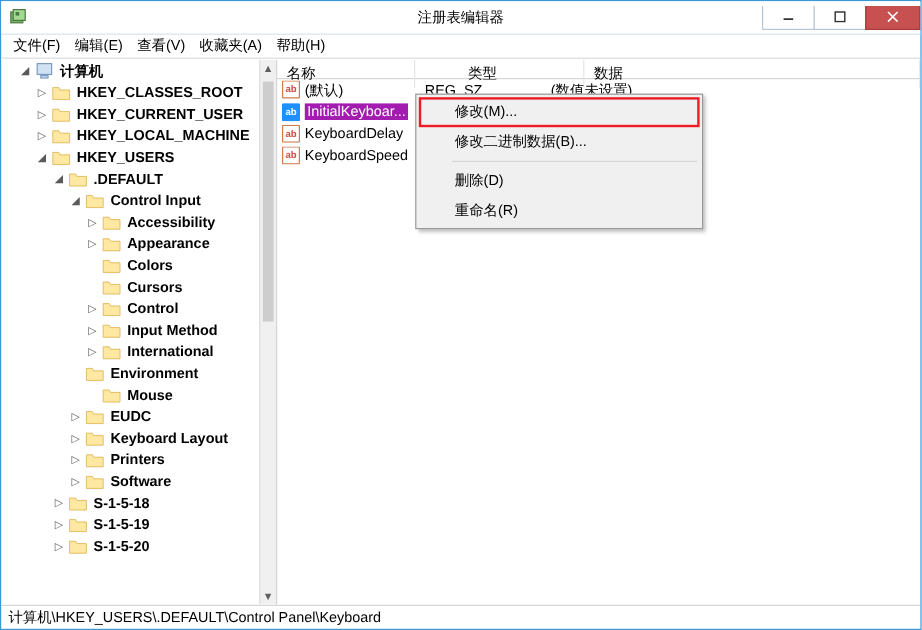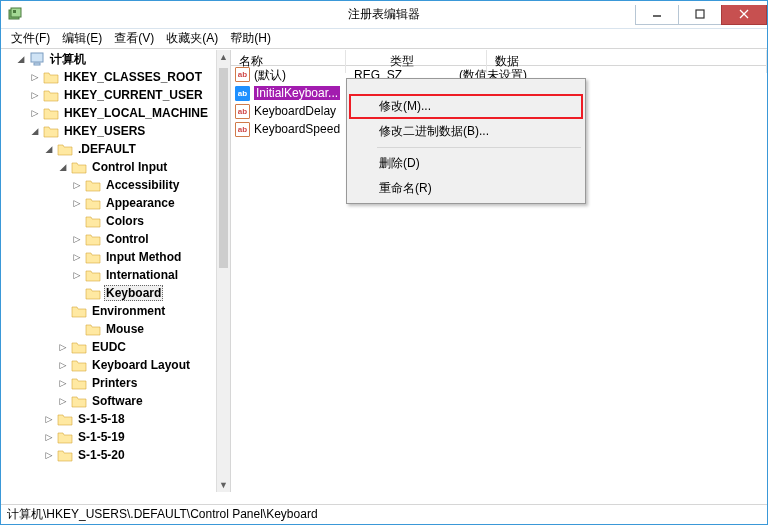--- a/index.html
+++ b/index.html
@@ -47,25 +47,25 @@
   .row .c1 { width: 115px; padding-left: 4px; display:flex; align-items:flex-start; overflow:hidden; white-space:nowrap; }
   .row .c2 { width: 105px; padding-left: 8px; }
   .row .c3 { flex: 1; padding-left: 8px; }
   .row .vicon { width: 15px; height: 15px; margin-right: 4px; flex-shrink:0;}
   .row.sel .name { background: #a21caf; color: #fff; padding: 0 2px; }
   .row .name { overflow: hidden; text-overflow: ellipsis; }
 
   
   .ctx { position: absolute; left: 115px; top: 28px; width: 240px; background: #f0f0f0; border: 1px solid #999; box-shadow: 2px 2px 3px rgba(0,0,0,0.25); padding: 2px; }
   .ctx .itm { padding: 4px 8px 4px 30px; position: relative; }
-  .ctx .itm.hi { border: 2px solid #ee1c25; padding: 2px 6px 2px 28px; margin-top: 13px; }
+  .ctx .itm.hi { border: 2px solid #ee1c25; padding: 2px 6px 2px 28px; }
   .ctx .sep { height: 1px; background: #d6d6d6; margin: 3px 2px 3px 28px; }
 
   
-  .status { height: 20px; border-top: 1px solid #d6d6d6; padding: 2px 6px; display:flex; align-items:center;margin-top:12px; }
+  .status { height: 20px; border-top: 1px solid #d6d6d6; padding: 2px 6px; display:flex; align-items:center; }
 
   
   .folder { fill: #ffe9a2; stroke: #d6a93b; stroke-width:0.6; }
   .pc-icon rect { fill:#cfe3f5; stroke:#7b9cc0; }
   .val-icon { border:1px solid #d07b4a; background:#fff; display:inline-flex; align-items:center; justify-content:center; color:#d04a4a; font-size:8px; font-weight:bold; border-radius:1px; }
 </style>
 </head>
 <body>
 
 <div class="titlebar">
@@ -172,46 +172,46 @@
           <span class="label">Appearance</span>
         </div>
     <div class="node ind5">
           <span class="exp blank">▷</span>
           <svg class="ficon" viewBox="0 0 16 14">
             <path class="folder" d="M1 3h5l1 2h8v8H1z"></path>
           </svg>
           <span class="label">Colors</span>
         </div>
     <div class="node ind5">
+          <span class="exp blank">▷</span>
+          <svg class="ficon" viewBox="0 0 16 14">
+            <path class="folder" d="M1 3h5l1 2h8v8H1z"></path>
+          </svg>
+          <span class="label">Cursors</span>
+        </div>
+    <div class="node ind5">
           <span class="exp">▷</span>
           <svg class="ficon" viewBox="0 0 16 14">
             <path class="folder" d="M1 3h5l1 2h8v8H1z"></path>
           </svg>
           <span class="label">Control</span>
         </div>
     <div class="node ind5">
           <span class="exp">▷</span>
           <svg class="ficon" viewBox="0 0 16 14">
             <path class="folder" d="M1 3h5l1 2h8v8H1z"></path>
           </svg>
           <span class="label">Input Method</span>
         </div>
     <div class="node ind5">
           <span class="exp">▷</span>
           <svg class="ficon" viewBox="0 0 16 14">
             <path class="folder" d="M1 3h5l1 2h8v8H1z"></path>
           </svg>
           <span class="label">International</span>
-        </div>
-    <div class="node ind5">
-          <span class="exp blank">▷</span>
-          <svg class="ficon" viewBox="0 0 16 14">
-            <path class="folder" d="M1 3h5l1 2h8v8H1z"></path>
-          </svg>
-          <span class="label sel">Keyboard</span>
         </div>
     <div class="node ind4">
           <span class="exp blank">▷</span>
           <svg class="ficon" viewBox="0 0 16 14">
             <path class="folder" d="M1 3h5l1 2h8v8H1z"></path>
           </svg>
           <span class="label">Environment</span>
         </div>
     <div class="node ind5">
           <span class="exp blank">▷</span>

